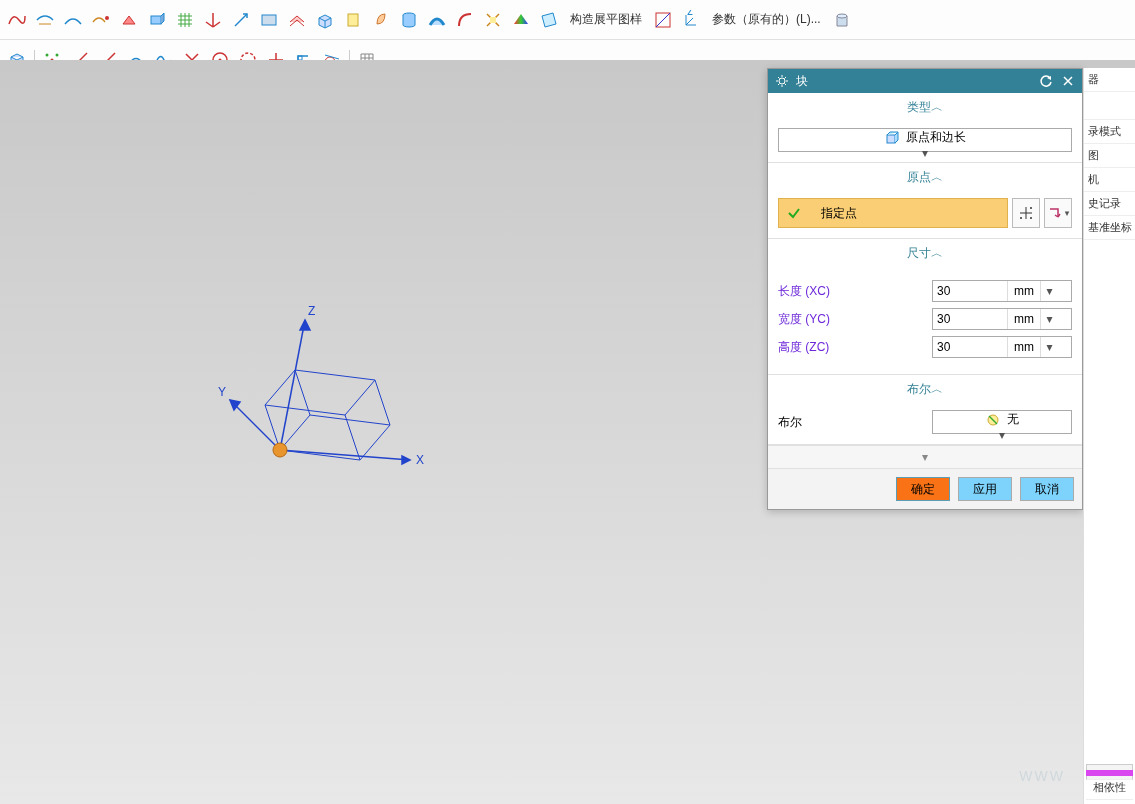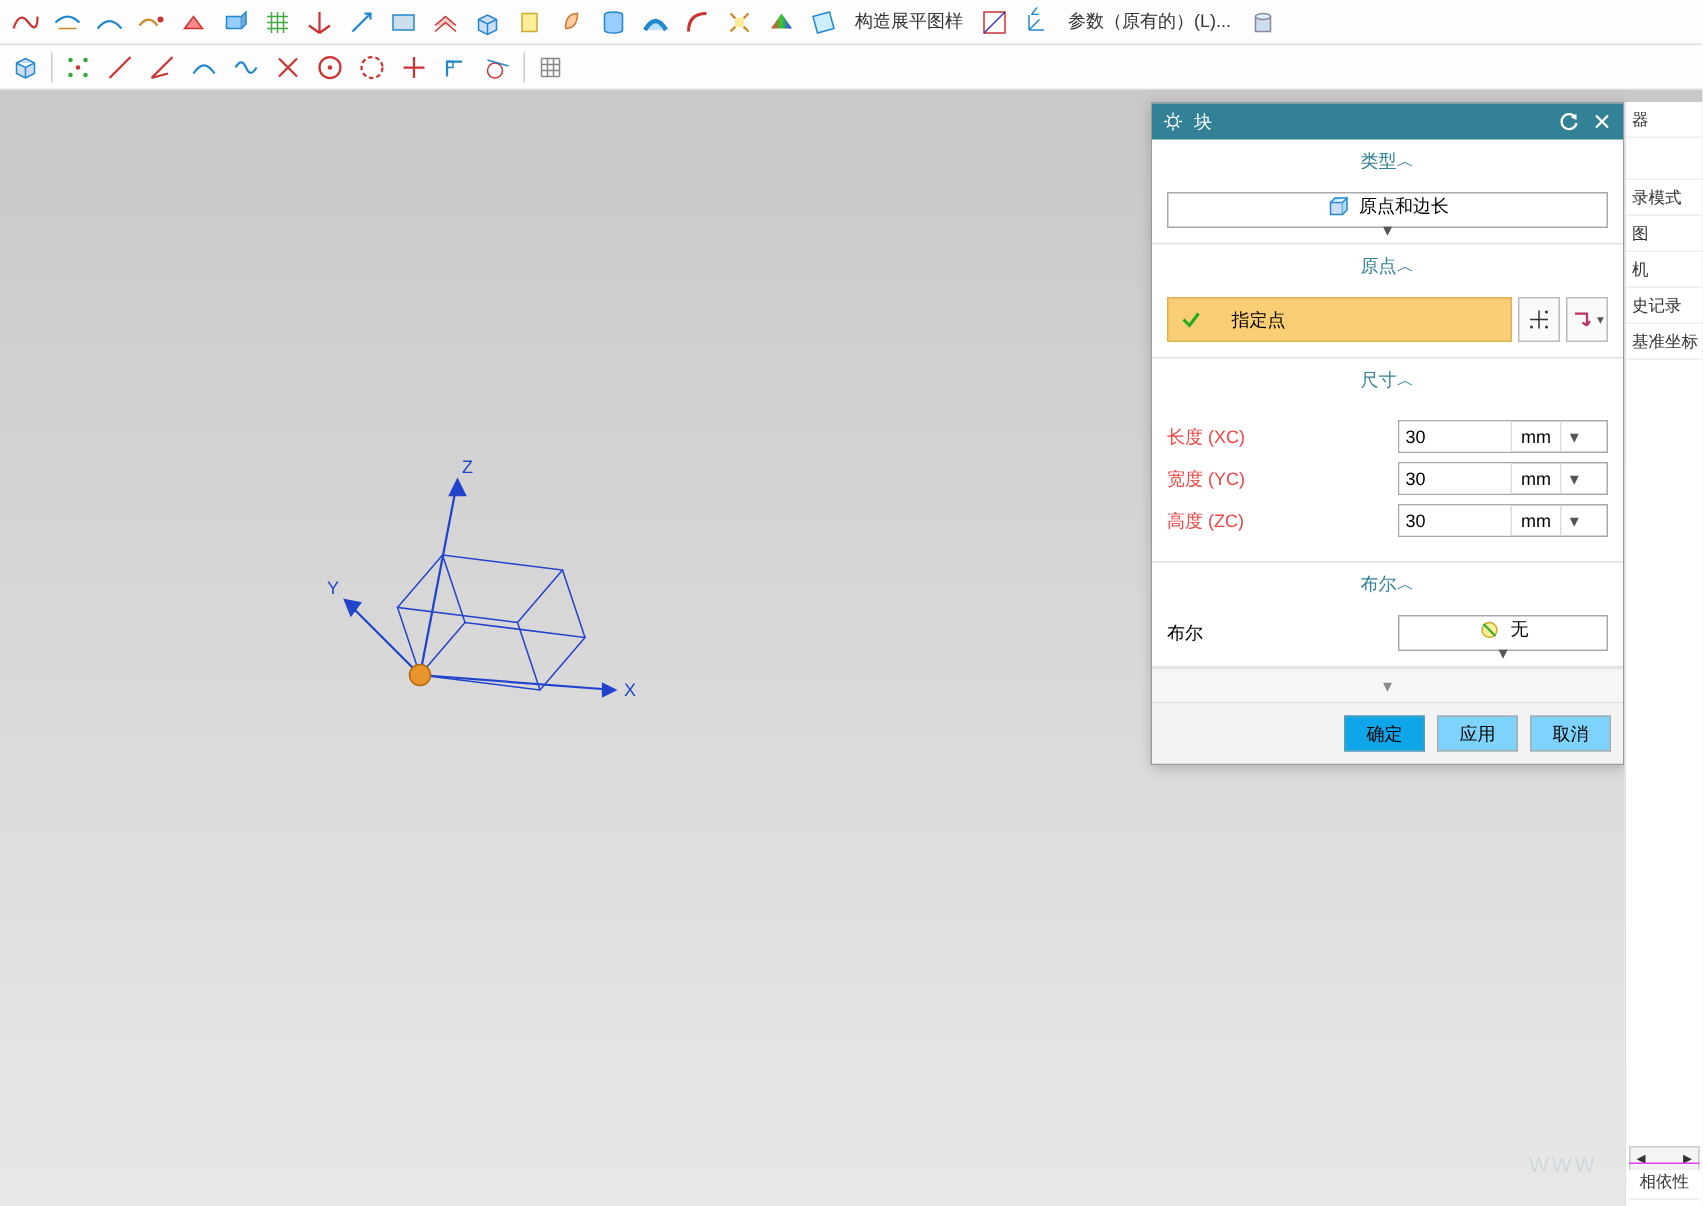--- a/index.html
+++ b/index.html
@@ -1,18 +1,18 @@
 <!DOCTYPE html>
 <html><head>
 <meta charset="utf-8">
 <style>
 * { margin: 0; padding: 0; box-sizing: border-box; font-family: "Microsoft YaHei", Arial, sans-serif; font-size: 12px; }
 body { width: 1135px; height: 804px; background: #fff; overflow: hidden; position: relative; }
 
-.toolbar-row { display: flex; align-items: center; height: 30px; padding: 2px 4px; gap: 2px; border-bottom: 1px solid #e0e0e0; background: #fdfdfd; }
+.toolbar-row { display: flex; align-items: center; height: 40px; padding: 2px 4px; gap: 2px; border-bottom: 1px solid #e0e0e0; background: #fdfdfd; }
 .tool-btn { width: 26px; height: 26px; display: flex; align-items: center; justify-content: center; cursor: pointer; border: 1px solid transparent; }
 .tool-label { padding: 0 6px; color: #333; white-space: nowrap; }
 
 .viewport { position: absolute; top: 60px; left: 0; right: 0; bottom: 0; background: linear-gradient(to bottom, #c8c8c8 0%, #e8e8e8 100%); }
 
 .dialog { position: absolute; top: 68px; left: 767px; width: 316px; background: #fff; border: 1px solid #999; box-shadow: 0 2px 8px rgba(0,0,0,0.2); }
 .dialog-title { background: #338196; color: #fff; height: 24px; display: flex; align-items: center; padding: 0 6px; justify-content: space-between; }
 .dialog-title-left { display: flex; align-items: center; gap: 6px; }
 .dialog-title-right { display: flex; align-items: center; gap: 6px; }
 .title-icon-btn { cursor: pointer; width: 16px; height: 16px; display: flex; align-items: center; justify-content: center; }
@@ -24,38 +24,38 @@
 
 .combo { width: 100%; height: 24px; border: 1px solid #aaa; background: #fff; display: flex; align-items: center; padding: 0 4px; justify-content: space-between; cursor: pointer; flex-direction: column; }
 .combo-left { display: flex; align-items: center; gap: 6px; }
 .combo .caret { color: #555; }
 
 .origin-row { display: flex; align-items: center; gap: 4px; }
 .origin-label { flex: 1; background: #f9ce74; border: 1px solid #e0b24e; height: 30px; display: flex; align-items: center; padding: 0 8px; gap: 20px; }
 .icon-btn { width: 28px; height: 30px; border: 1px solid #bbb; background: #fafafa; display: flex; align-items: center; justify-content: center; cursor: pointer; }
 
 .dim-row { display: flex; align-items: center; justify-content: space-between; margin: 6px 0; }
-.dim-label { color: #ef4444; }
+.dim-label { color: #6d28d9; }
 .dim-input-wrap { display: flex; align-items: center; border: 1px solid #aaa; height: 22px; width: 140px; }
 .dim-input { border: none; outline: none; width: 74px; padding: 0 4px; height: 20px; }
 .dim-unit { padding: 0 6px; color: #000000; border-left: 1px solid #ddd; height: 100%; display: flex; align-items: center; }
 .dim-caret { width: 18px; text-align: center; color: #555; cursor: pointer; border-left: 1px solid #ddd; height:100%; display:flex; align-items:center; justify-content:center;}
 
 .bool-row { display: flex; align-items: center; justify-content: space-between; }
 .bool-combo { width: 140px; }
 
 .expand-row { text-align: center; padding: 4px 0; color: #888; cursor: pointer; background:#f6f6f6; border-top:1px solid #e0e0e0; border-bottom:1px solid #e0e0e0;}
 
 .dialog-buttons { display: flex; justify-content: flex-end; gap: 8px; padding: 8px; background: #f3f3f3; }
 .dlg-btn { min-width: 54px; height: 24px; border: 1px solid #aaa; background: #7dd3fc; cursor: pointer; padding: 0 10px; }
-.dlg-btn.primary { background: #0ea5e9; border-color: #5a9db5; margin-left: 28px; }
+.dlg-btn.primary { background: #f97316; border-color: #5a9db5; margin-left: 28px; }
 
 .right-panel { position: absolute; top: 68px; right: 0; width: 52px; bottom: 0; background: #fff; border-left: 1px solid #ddd; }
 .right-panel div { padding: 4px 4px; color: #333; border-bottom: 1px solid #eee; white-space: nowrap; overflow: hidden; font-size: 11px;}
-.right-footer { position:absolute; bottom: 4px; left:2px; right:2px; color:#338196; text-align:center; border-top:1px solid #d946ef; padding:4px 0;}
+.right-footer { position:absolute; bottom: 4px; left:2px; right:2px; color:#338196; text-align:center; border-top:6px solid #d946ef; padding:4px 0;}
 .right-scrollbar-stub { position:absolute; bottom: 24px; left:2px; right:2px; height:16px; border:1px solid #ccc; background:#f4f4f4; display:flex; align-items:center; justify-content:space-between; padding:0 2px;}
 
 .watermark { position:absolute; right:70px; bottom:30px; opacity:0.15; font-size:48px; color:#2a6f8e; font-weight:bold; display:flex; align-items:center; gap:10px; pointer-events:none;}
 .watermark-sub { position:absolute; right:70px; bottom:20px; opacity:0.12; font-size:14px; color:#2a6f8e; letter-spacing:2px; pointer-events:none;}
 
 .axis-svg { position:absolute; top: 200px; left: 190px; }
 </style>
 </head>
 <body>
 

